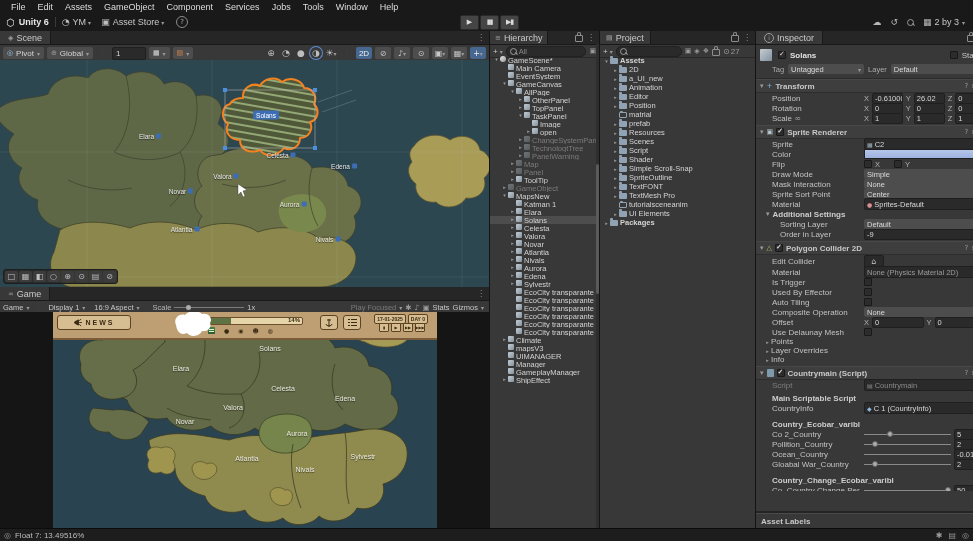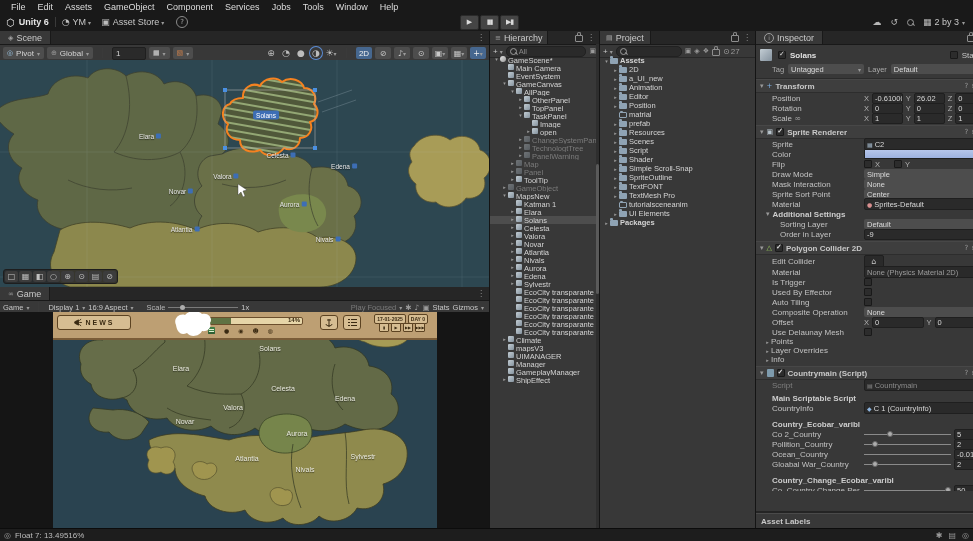--- a/index.html
+++ b/index.html
@@ -310,21 +310,21 @@
     <div class="vtoolbar" style="height:12px;font-size:7.5px;background:#383838;">
       <span style="display:flex;gap:3px;align-items:center;">
           <span>Game</span>
           <span class="caret g">▾</span>
         </span>
       <span class="tsep"></span>
       <span style="display:flex;gap:3px;align-items:center;">
           <span>Display 1</span>
           <span class="caret g">▾</span>
         </span>
-      <span style="display:flex;gap:3px;align-items:center;margin-left:0;">
+      <span style="display:flex;gap:3px;align-items:center;margin-left:6px;">
           <span>16:9 Aspect</span>
           <span class="caret g">▾</span>
         </span>
       <span style="margin-left:10px;color:#B5B5B5;">Scale</span>
       <span style="position:relative;width:70px;height:8px;">
         <span style="position:absolute;left:0;right:0;top:4px;height:1px;background:#7A7A7A;"></span>
         <span style="position:absolute;left:12px;top:2px;width:5px;height:5px;border-radius:50%;background:#ADADAD;"></span>
       </span>
       <span>1x</span>
       <span style="flex:1;"></span>

